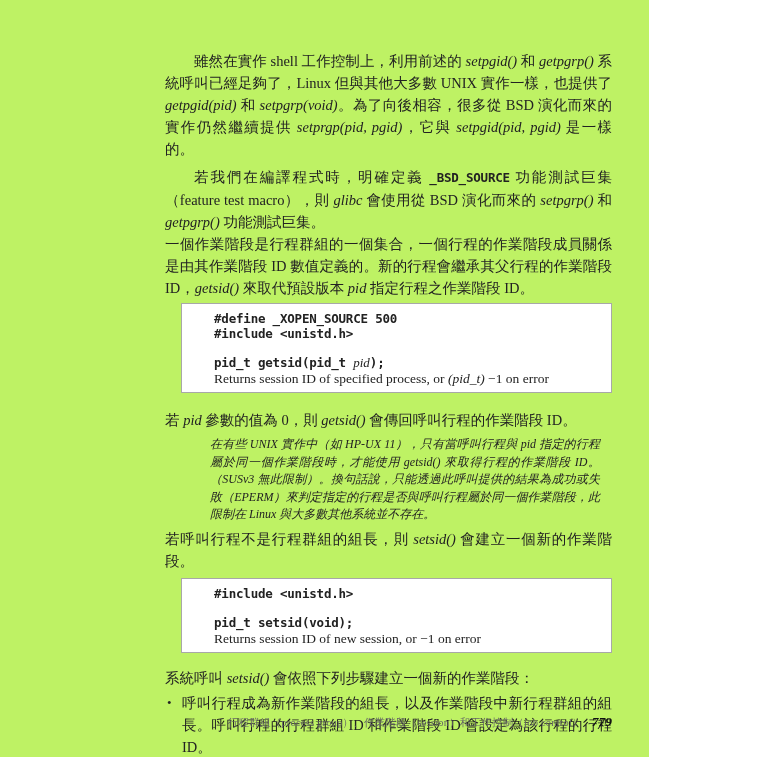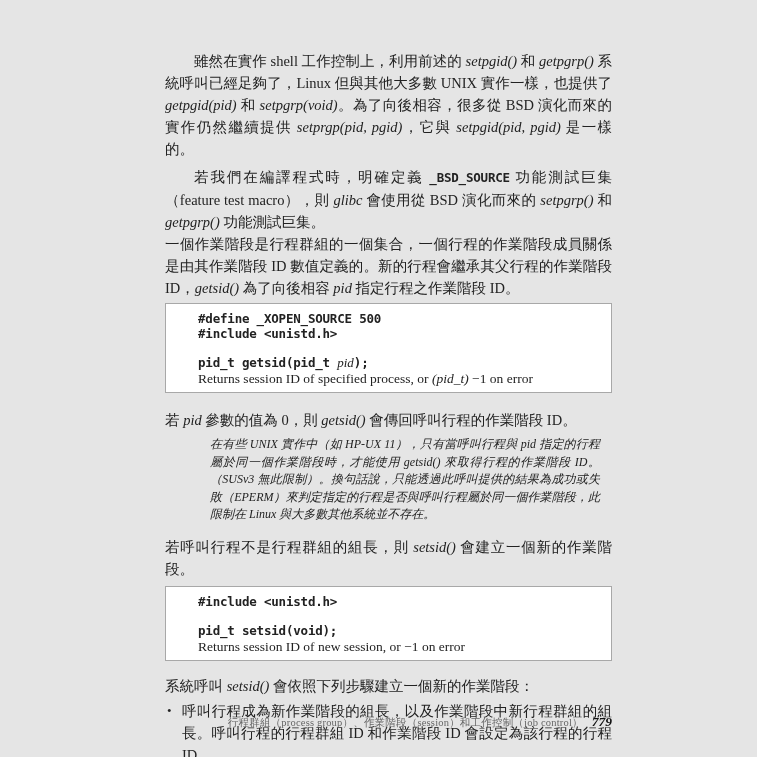--- a/index.html
+++ b/index.html
@@ -3,57 +3,58 @@
 <meta charset="utf-8">
 <style>
   html, body {
     margin: 0; padding: 0;
     width: 757px; height: 757px;
     background: #ffffff;
     overflow: hidden;
   }
   .page {
     position: relative;
-    width: 757px; height: 757px;
-    background: #e5e5e5;
+    width: 649px; height: 757px;
+    background: #bef264;
     font-family: "Liberation Serif", "DejaVu Serif", serif;
     color: #222222;
   }
   .content {
     position: absolute;
     left: 165px; top: 50px;
     width: 447px;
   }
   .para {
     margin: 0;
     font-size: 14.5px;
     line-height: 22px;
     text-align: justify;
   }
   .indent { text-indent: 2em; }
   .mt6  { margin-top: 6px; }
-  .mt4  { margin-top: 12px; }
+  .mt4  { margin-top: 4px; }
   .mt14 { margin-top: 14px; }
   .mt16 { margin-top: 16px; }
 
   .section-heading {
     margin: 10px 0 5px 0;
     font-family: "Liberation Sans", "DejaVu Sans", sans-serif;
     font-weight: 700;
     font-size: 21px;
     line-height: 24px;
     color: #1a1a1a;
   }
   .section-heading .num { margin-right: 18px; }
 
   .code-box {
     margin-top: 4px;
     border: 1px solid #a8a8a8;
     background: #ffffff;
     padding: 8px 6px 5px 32px;
+    margin-left: 16px;
   }
   .code-box.second { margin-top: 6px; }
   .code-line {
     font-size: 12.5px;
     line-height: 14.5px;
     min-height: 14.5px;
     white-space: pre;
   }
   .code-blankline { height: 10px; }
   .returns-line {
@@ -131,21 +132,21 @@
 <body>
 
 <div class="page">
   <div class="content">
 
     <p class="para indent"><span class="seg-r">雖然在實作 shell 工作控制上，利用前述的 </span><span class="seg-i">setpgid()</span><span class="seg-r"> 和 </span><span class="seg-i">getpgrp()</span><span class="seg-r"> 系統呼叫已經足夠了，Linux 但與其他大多數 UNIX 實作一樣，也提供了 </span><span class="seg-i">getpgid(pid)</span><span class="seg-r"> 和 </span><span class="seg-i">setpgrp(void)</span><span class="seg-r">。為了向後相容，很多從 BSD 演化而來的實作仍然繼續提供 </span><span class="seg-i">setprgp(pid, pgid)</span><span class="seg-r">，它與 </span><span class="seg-i">setpgid(pid, pgid)</span><span class="seg-r"> 是一樣的。</span></p>
 
     <p class="para indent mt6"><span class="seg-r">若我們在編譯程式時，明確定義 </span><span class="seg-m">_BSD_SOURCE</span><span class="seg-r"> 功能測試巨集（feature test macro），則 </span><span class="seg-i">glibc</span><span class="seg-r"> 會使用從 BSD 演化而來的 </span><span class="seg-i">setpgrp()</span><span class="seg-r"> 和 </span><span class="seg-i">getpgrp()</span><span class="seg-r"> 功能測試巨集。</span></p>
 
 
-    <p class="para"><span class="seg-r">一個作業階段是行程群組的一個集合，一個行程的作業階段成員關係是由其作業階段 ID 數值定義的。新的行程會繼承其父行程的作業階段 ID，</span><span class="seg-i">getsid()</span><span class="seg-r"> 為了向後相容 </span><span class="seg-i">pid</span><span class="seg-r"> 指定行程之作業階段 ID。</span></p>
+    <p class="para"><span class="seg-r">一個作業階段是行程群組的一個集合，一個行程的作業階段成員關係是由其作業階段 ID 數值定義的。新的行程會繼承其父行程的作業階段 ID，</span><span class="seg-i">getsid()</span><span class="seg-r"> 來取代預設版本 </span><span class="seg-i">pid</span><span class="seg-r"> 指定行程之作業階段 ID。</span></p>
 
     <div class="code-box">
       <div class="code-line"><span class="seg-m">#define _XOPEN_SOURCE 500</span></div>
       <div class="code-line"><span class="seg-m">#include &lt;unistd.h&gt;</span></div>
       <div class="code-line code-blankline"></div>
       <div class="code-line"><span class="seg-m">pid_t getsid(pid_t </span><span class="seg-mi">pid</span><span class="seg-m">);</span></div>
       <div class="returns-line"><span class="seg-r">Returns session ID of specified process, or </span><span class="seg-i">(pid_t)</span><span class="seg-r"> −1 on error</span></div>
     </div>
 
     <p class="para mt16"><span class="seg-r">若 </span><span class="seg-i">pid</span><span class="seg-r"> 參數的值為 0，則 </span><span class="seg-i">getsid()</span><span class="seg-r"> 會傳回呼叫行程的作業階段 ID。</span></p>

